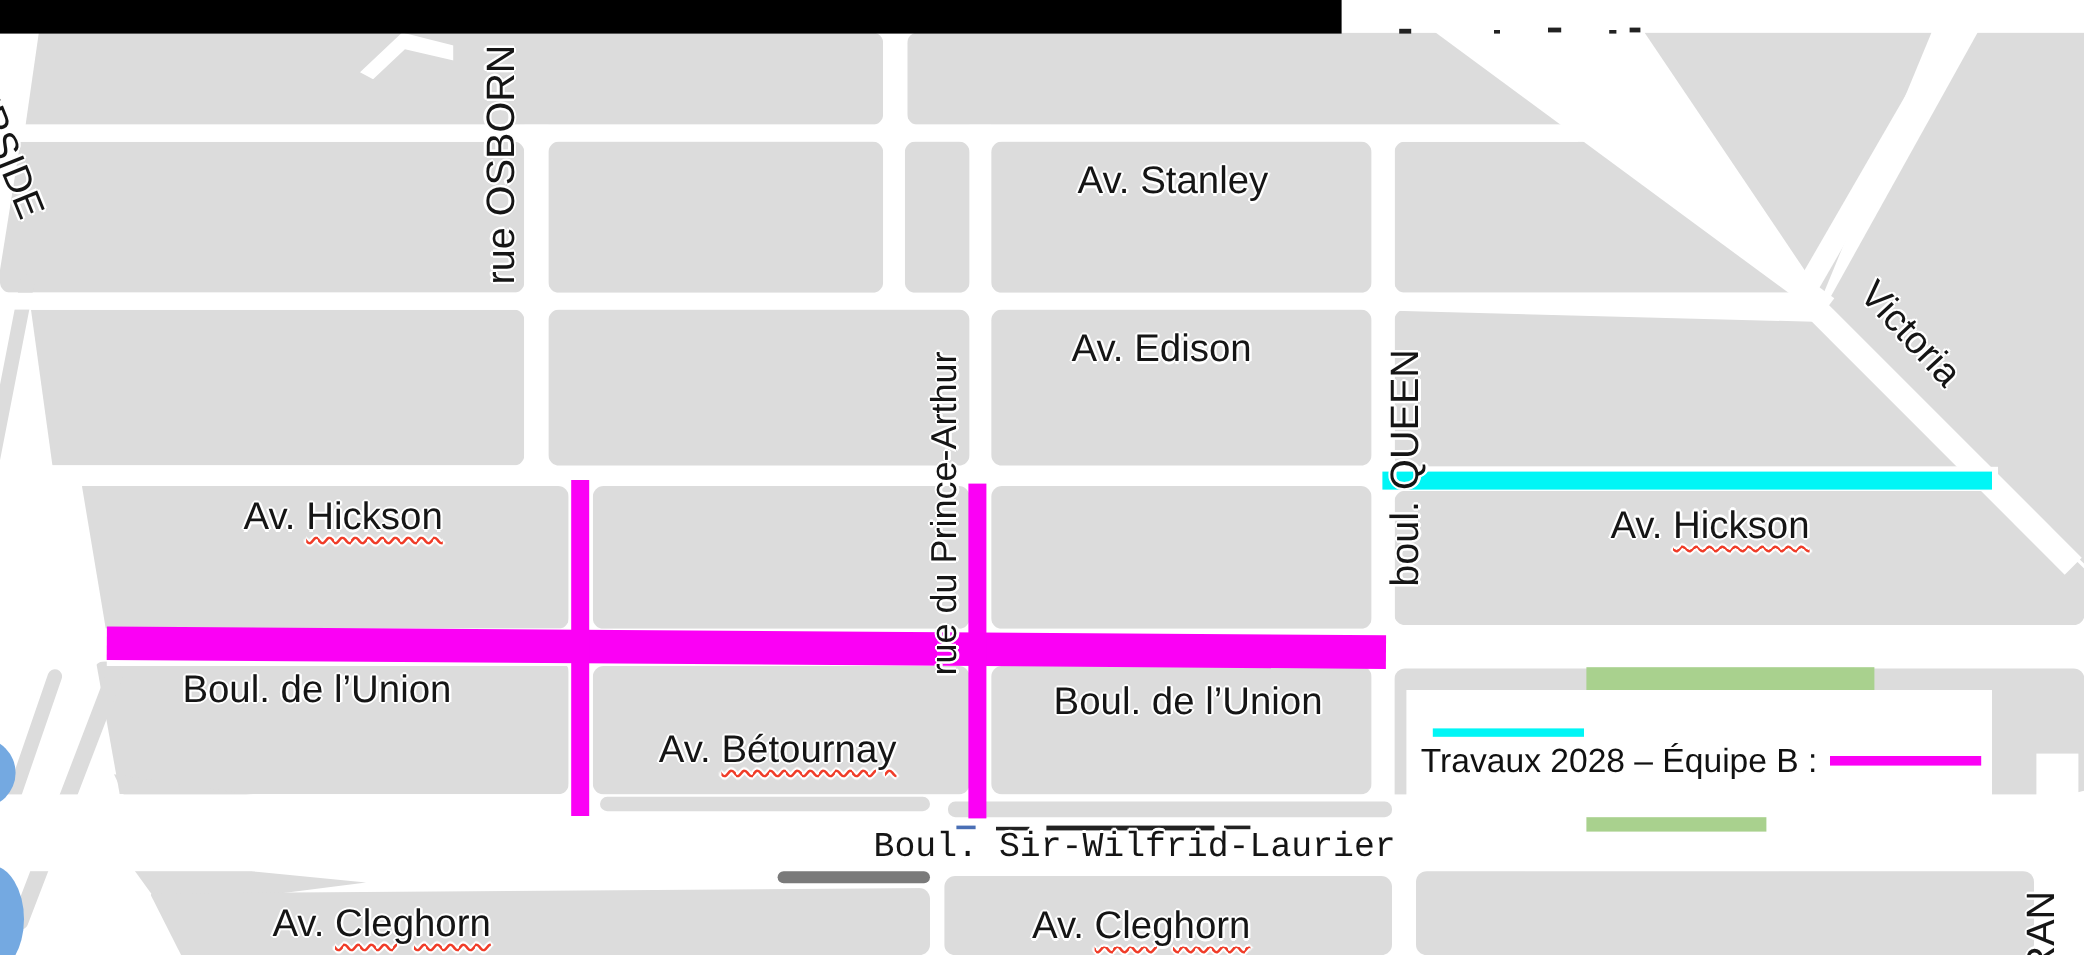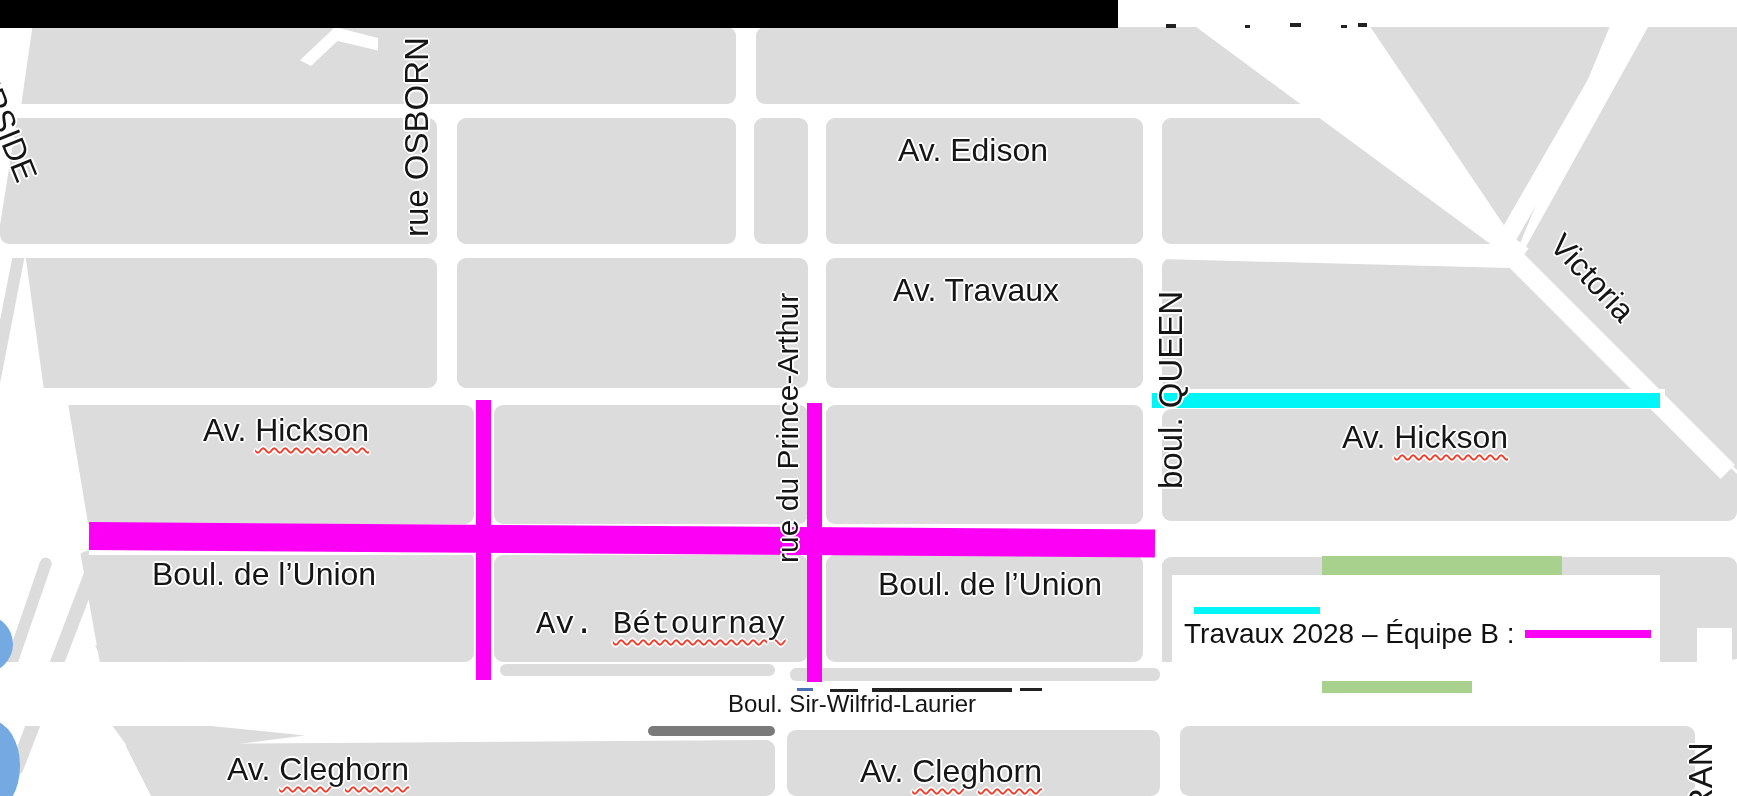--- a/index.html
+++ b/index.html
@@ -100,37 +100,37 @@
   <div class="green" style="left:1322px;top:556px;width:240px;height:30px;"></div>
   <div class="green" style="left:1322px;top:660px;width:150px;height:33px;"></div>
 
   <div class="cyan" style="left:1152px;top:393px;width:508px;height:15px;"></div>
   <div class="mag" style="left:89px;top:522px;width:1066px;height:28px;transform:rotate(0.4deg);transform-origin:0 50%;"></div>
   <div class="mag" style="left:476px;top:400px;width:15px;height:280px;"></div>
   <div class="mag" style="left:807px;top:403px;width:15px;height:279px;"></div>
 
   <div class="lbl" style="left:-10px;top:44px;transform:rotate(68deg);transform-origin:0 0;">VERSIDE</div>
   <div class="lbl vlbl" style="left:400px;top:237px;width:210px;font-size:33px;">rue OSBORN</div>
-  <div class="lbl" style="left:898px;top:134px;">Av. Edison</div>
-  <div class="lbl" style="left:893px;top:274px;">Av. Travaux</div>
+  <div class="lbl" style="left:898px;top:134px;">Av. Stanley</div>
+  <div class="lbl" style="left:893px;top:274px;">Av. Edison</div>
   <div class="lbl vlbl" style="left:772px;top:563px;width:292px;font-size:30px;">rue du Prince-Arthur</div>
   <div class="lbl vlbl" style="left:1154px;top:489px;width:226px;font-size:33px;">boul. QUEEN</div>
   <div class="lbl" style="left:1568px;top:228px;transform:rotate(47deg);transform-origin:0 0;">Victoria</div>
   <div class="lbl" style="left:203px;top:414px;">
     <span>Av. </span><span class="sq">Hickson</span>
   </div>
   <div class="lbl" style="left:1342px;top:421px;">
     <span>Av. </span><span class="sq">Hickson</span>
   </div>
   <div class="lbl" style="left:152px;top:558px;">Boul. de l’Union</div>
   <div class="lbl" style="left:878px;top:568px;">Boul. de l’Union</div>
-  <div class="lbl" style="left:536px;top:608px;font-family:Liberation Mono, monospace;">
+  <div class="lbl" style="left:549px;top:608px;">
     <span>Av. </span><span class="sq">Bétournay</span>
   </div>
-  <div class="lbl" style="left:728px;top:691px;font-size:24px;">Boul. Sir-Wilfrid-Laurier</div>
+  <div class="lbl" style="left:728px;top:691px;font-size:29px;font-family:Liberation Mono, monospace;">Boul. Sir-Wilfrid-Laurier</div>
   <div class="lbl" style="left:227px;top:753px;">
     <span>Av. </span><span class="sq">Cleghorn</span>
   </div>
   <div class="lbl" style="left:860px;top:755px;">
     <span>Av. </span><span class="sq">Cleghorn</span>
   </div>
   <div class="lbl vlbl" style="left:1684px;top:812px;width:130px;font-size:33px;">RAN</div>
 
   <div id="legend-box">
     <div class="legend-row">

